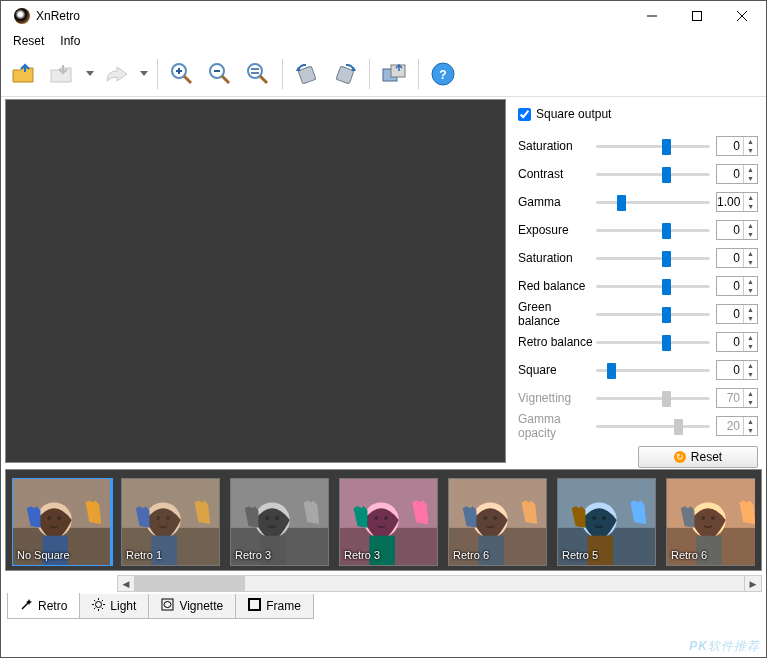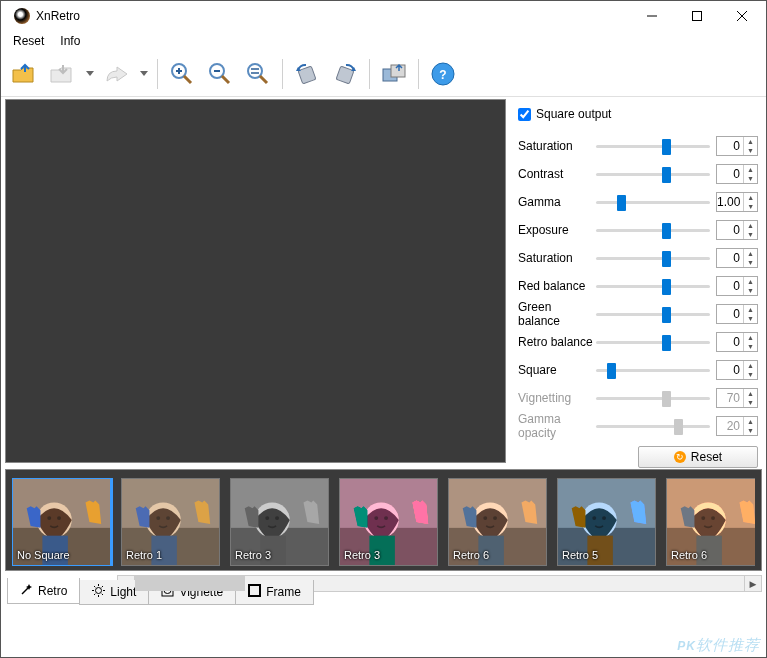--- a/index.html
+++ b/index.html
@@ -52,27 +52,27 @@
 .thumb-card.selected { outline: 2px solid #3a9cff; border-color:#3a9cff; }
 .thumb-card .timg { width:100%; height:100%; }
 .thumb-card .caption { position:absolute; bottom:4px; left:4px; color:#fff; font-size:11px; text-shadow:0 0 3px #000,0 0 2px #000; }
 .hscroll { height: 17px; background: #f0f0f0; border: 1px solid #ccc; display: flex; align-items: center; margin: 4px 4px 0 116px; }
 .hscroll .arrow { width: 17px; height: 100%; display: flex; align-items:center; justify-content:center; font-size:9px; color:#555; border-right:1px solid #ccc;}
 .hscroll .arrow.right{border-right:none;border-left:1px solid #ccc;}
 .hscroll .track { flex:1; position:relative; height:100%; }
 .hscroll .track .hthumb { position:absolute; left:0; width:110px; height:100%; background:#cdcdcd;}
 
 
-.tabs { display:flex; align-items:flex-end; height: 25px; padding: 12px 6px; margin-top:0; }
+.tabs { display:flex; align-items:flex-start; height: 25px; padding: 2px 6px; margin-top:0; }
 .tab { display:flex; align-items:center; gap:5px; padding: 4px 12px; border:1px solid #bbb; border-top:none; background:#f2f2f2; margin-right:-1px; }
 .tab.active { background:#fff; position:relative; top:-1px; padding-top:5px; }
 .tab .ticon { width:13px; height:13px; }
 
 .watermark { position:absolute; right:6px; bottom:2px; font-size:18px; font-weight:700; color:#b9dff3; letter-spacing:1px; font-style:italic;}
-.watermark small{font-size:15px;font-weight:400;color:#b9dff3;}
+.watermark small{font-size:12px;font-weight:400;color:#b9dff3;}
 </style>
 </head>
 <body>
 
 <div class="titlebar">
   <div class="app-icon"></div>
   <div class="title-text">XnRetro</div>
   <div class="win-btn">
       <svg viewBox="0 0 10 10">
         <line x1="0" y1="5" x2="10" y2="5" stroke="#000" stroke-width="1"></line>

